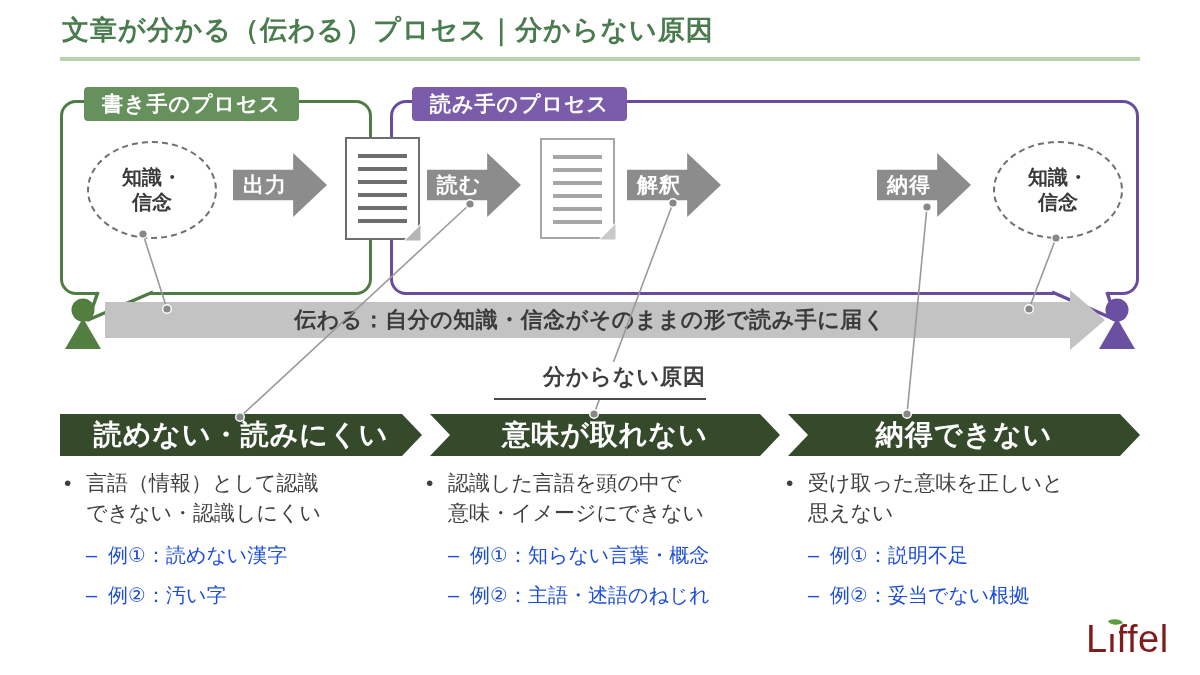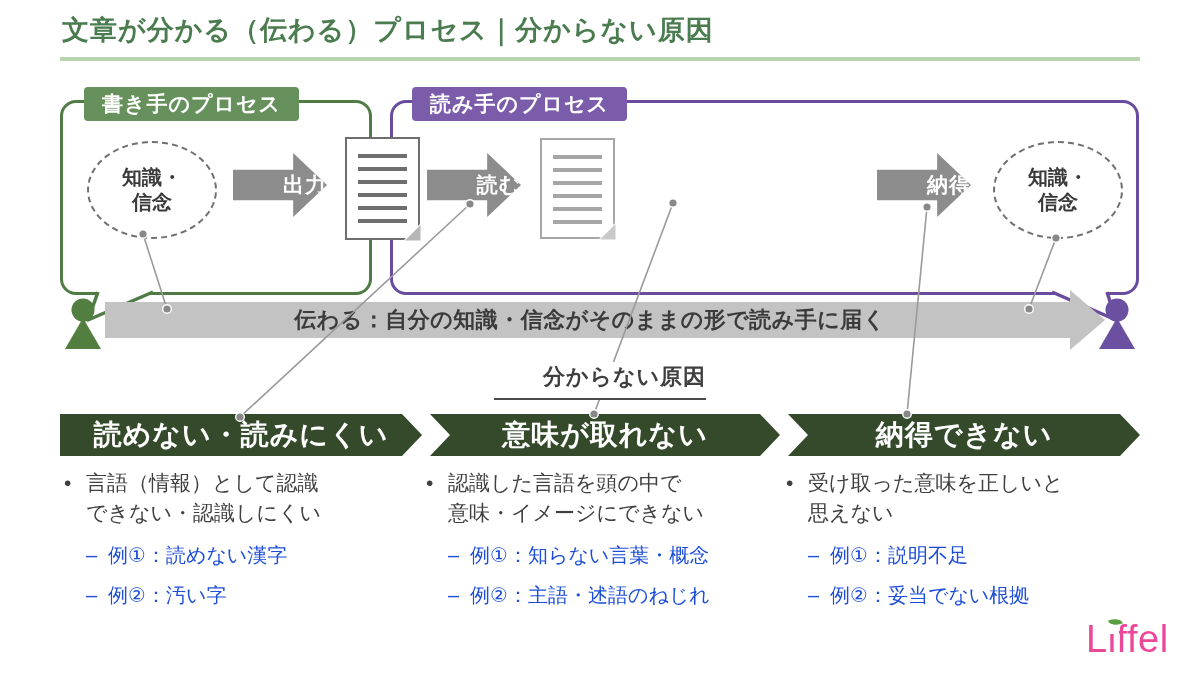--- a/index.html
+++ b/index.html
@@ -30,21 +30,21 @@
   .oval{position:absolute;top:141px;height:94px;background:#fff;border:2.5px dashed #707070;border-radius:50%;
         display:flex;flex-direction:column;align-items:center;justify-content:center;z-index:3;
         font-size:20px;font-weight:bold;line-height:1.25;text-align:center;color:#3a3a3a;}
   .oval.o-left{left:87px;width:126px;}
   .oval.o-meaning{left:736px;width:130px;}
   .oval.o-right{left:993px;width:126px;}
 
   .flow-arrow{position:absolute;top:153px;width:94px;height:64px;background:#8c8c8c;z-index:3;
         clip-path:polygon(0 26%,64% 26%,64% 0,100% 50%,64% 100%,64% 74%,0 74%);}
   .flow-arrow .fa-label{position:absolute;left:0;top:0;width:68%;height:100%;display:flex;align-items:center;
-        justify-content:center;color:#fff;font-size:21px;font-weight:bold;letter-spacing:1px;margin-left:40px;}
+        justify-content:center;color:#fff;font-size:21px;font-weight:bold;letter-spacing:1px;}
   #arrow-output{left:233px;} #arrow-read{left:427px;} #arrow-interpret{left:627px;} #arrow-accept{left:877px;}
 
   .doc{position:absolute;background:#fff;border:2.5px solid #6e6e6e;z-index:3;
        display:flex;flex-direction:column;gap:9px;padding:15px 11px 0 11px;box-sizing:border-box;}
   .doc .bar{height:4px;background:#6e6e6e;flex:0 0 auto;}
   .doc.doc1{left:345px;top:137px;width:75px;height:103px;}
   .doc.doc2{left:540px;top:138px;width:75px;height:101px;border-color:#a6a6a6;}
   .doc.doc2 .bar{background:#a6a6a6;}
   .doc .fold{position:absolute;right:-2.5px;bottom:-2.5px;}
 
@@ -67,21 +67,21 @@
 
   
   .col{position:absolute;top:468px;z-index:3;}
   #col-1{left:62px;width:350px;} #col-2{left:424px;width:352px;} #col-3{left:784px;width:390px;}
   .desc{position:relative;padding-left:24px;font-size:21px;line-height:1.45;color:#3f3f3f;margin-bottom:10px;}
   .desc::before{content:"\2022";position:absolute;left:2px;top:0;}
   .example{position:relative;padding-left:46px;font-size:20px;line-height:1.4;color:#1d4ed8;margin-top:12px;white-space:nowrap;}
   .example::before{content:"\2013";position:absolute;left:24px;top:0;}
 
   
-  .logo{position:absolute;left:1086px;top:618px;z-index:3;font-size:38px;color:#ec4899;letter-spacing:0.5px;}
+  .logo{position:absolute;left:1086px;top:618px;z-index:3;font-size:38px;color:#7f1d1d;letter-spacing:0.5px;}
   .logo .dot-cover{position:absolute;left:24px;top:6px;width:9px;height:10px;background:#fff;}
   .logo .leaf{position:absolute;left:23px;top:0px;width:13px;height:8px;background:#5a9e3f;
         border-radius:0 100% 0 100%;transform:rotate(-22deg);}
 </style>
 </head>
 <body>
 
 <div class="stage">
 
   <h1 class="title">文章が分かる（伝わる）プロセス｜分からない原因</h1>
@@ -134,20 +134,23 @@
     <div class="bar"></div>
     <div class="bar"></div>
     <div class="bar"></div>
     <div class="bar"></div>
     <svg class="fold" width="18" height="18">
       <path d="M0 18 L18 0 L18 18 Z" fill="#ffffff"></path>
       <path d="M2 17.5 L17.5 2 L17.5 17.5 Z" fill="#c9c9c9"></path>
     </svg>
   </div>
 
+  <div class="flow-arrow" id="arrow-interpret">
+    <span class="fa-label">解釈</span>
+  </div>
 
 
   <div class="flow-arrow" id="arrow-accept">
     <span class="fa-label">納得</span>
   </div>
 
   <div class="oval o-right">
     <span>知識・</span>
     <span>信念</span>
   </div>

